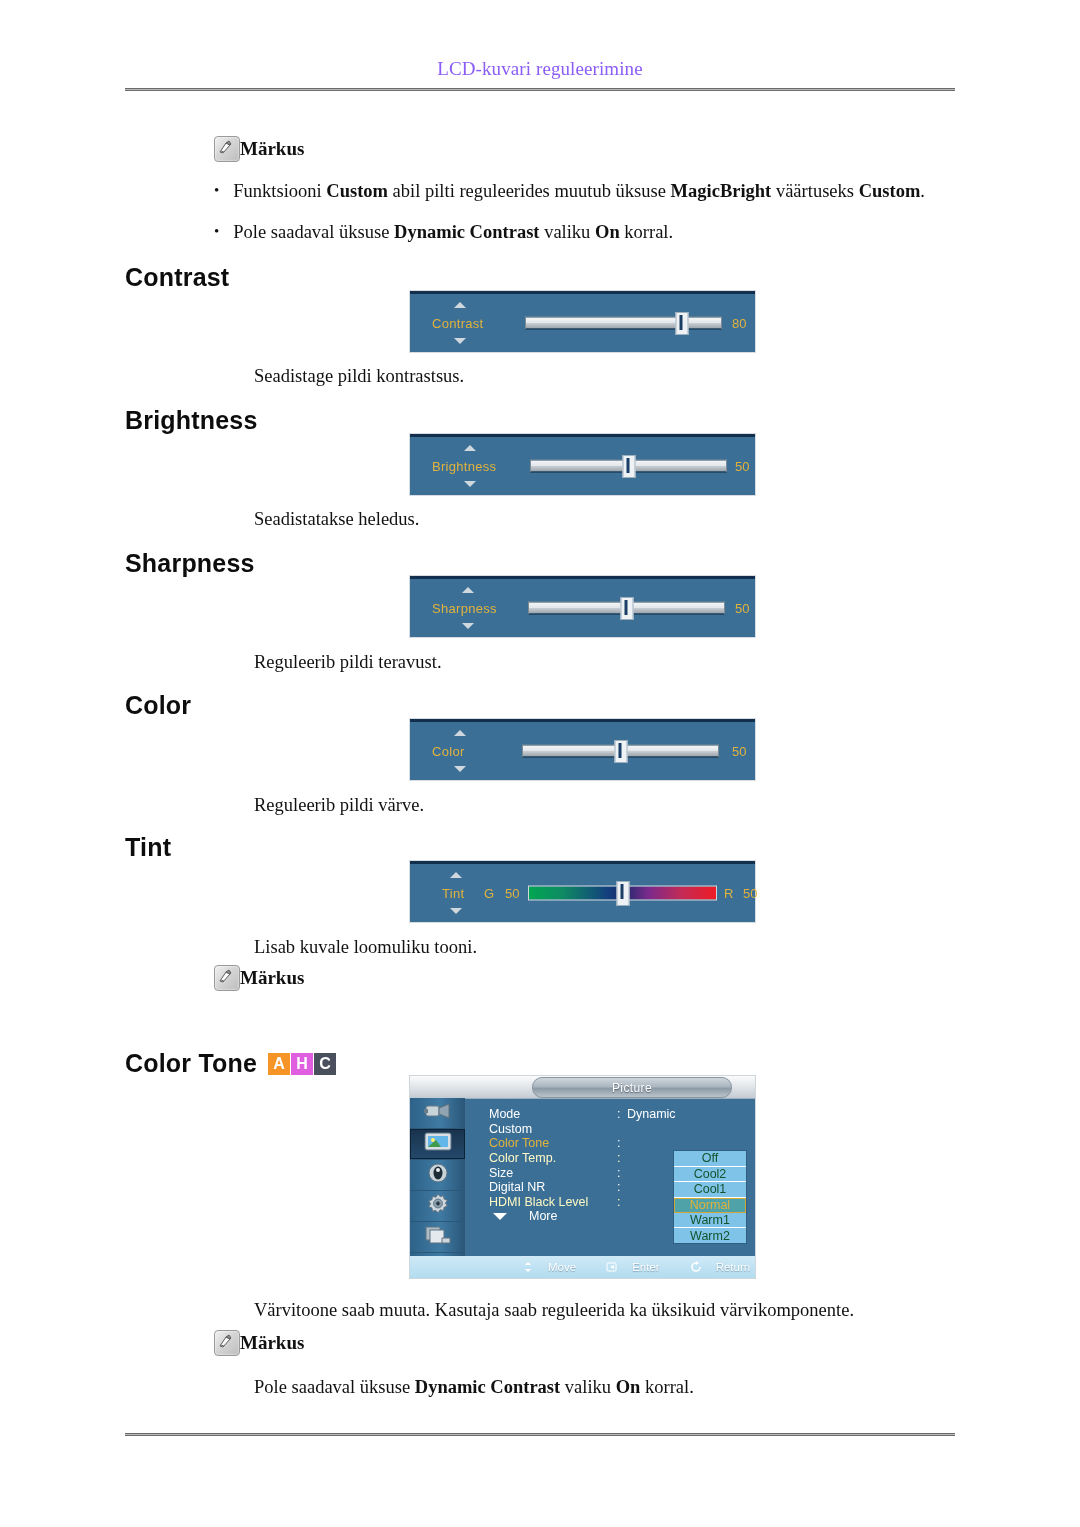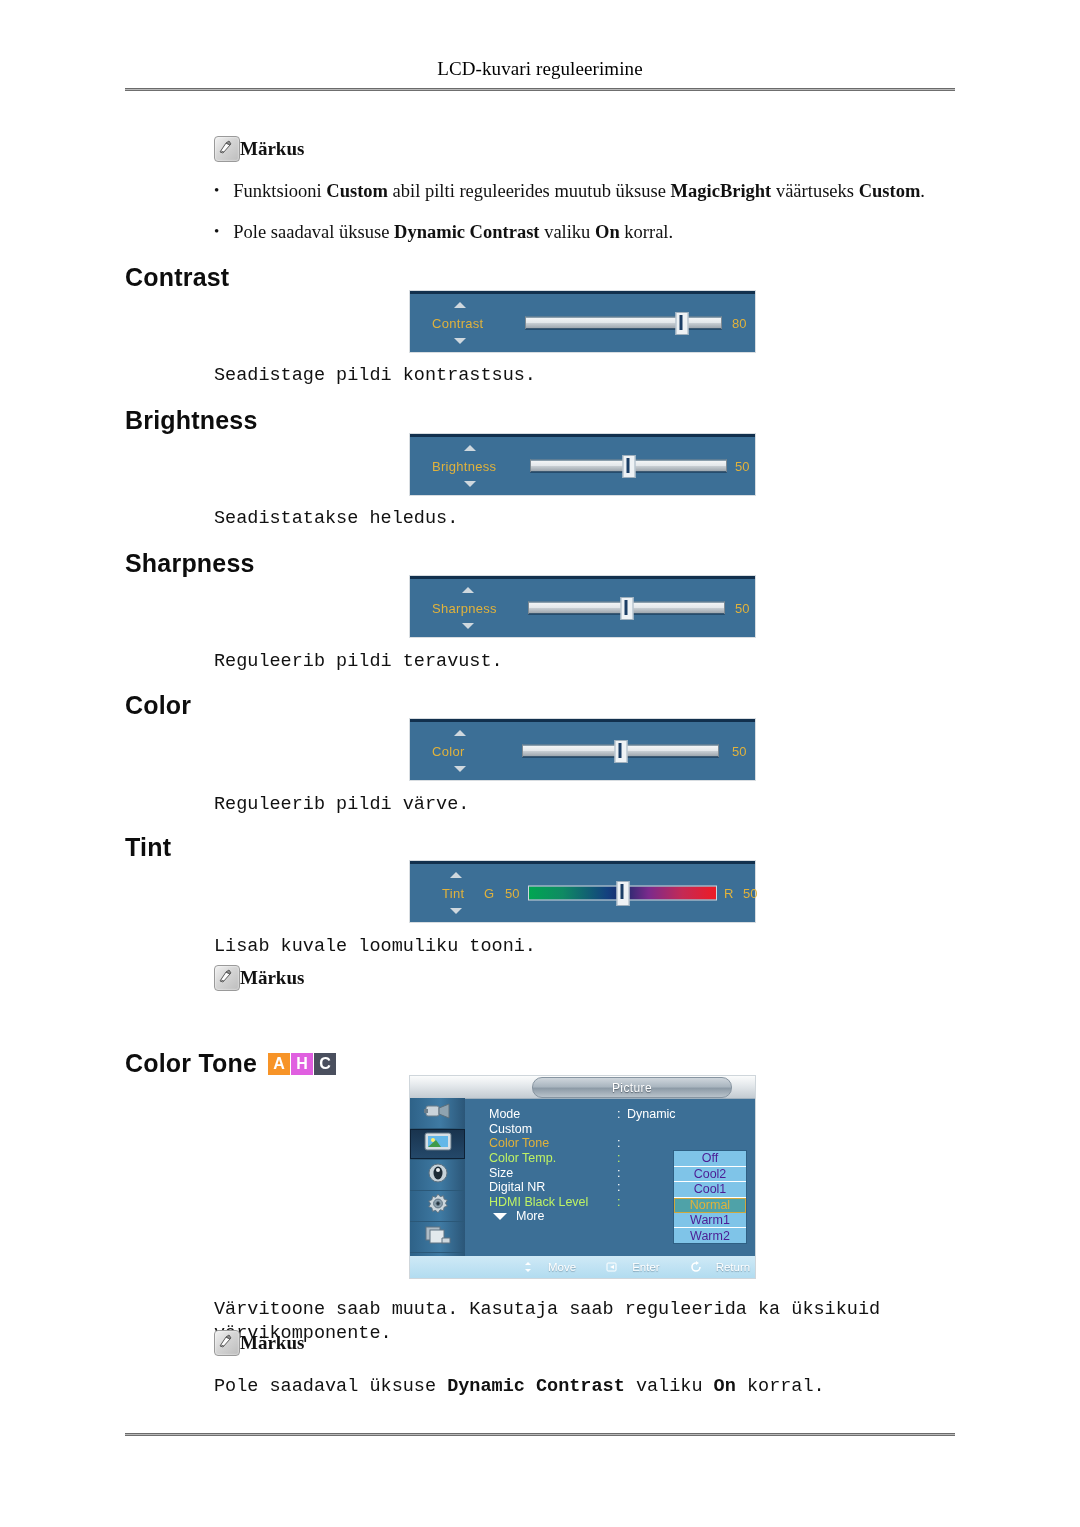--- a/index.html
+++ b/index.html
@@ -6,21 +6,21 @@
   body{
     width:1080px;height:1527px;background:#ffffff;
     font-family:"Liberation Serif",serif;
     position:relative;overflow:hidden;
   }
   .page{position:absolute;inset:0;}
 
   
   .hdr{
     position:absolute;left:0;right:0;top:58px;text-align:center;
-    font-family:"Liberation Serif",serif;font-size:19px;color:#000000;
+    font-family:"Liberation Serif",serif;font-size:19px;color:#8b5cf6;
     letter-spacing:.1px;
   }
   .hdr-rule{
     position:absolute;left:125px;right:125px;top:88px;height:3px;
     background:linear-gradient(to bottom,#6b6b6b 0 1px,#b9b9b9 1px 2px,#6f6f6f 2px 3px);
   }
   .ftr-rule{
     position:absolute;left:125px;right:125px;top:1433px;height:3px;
     background:linear-gradient(to bottom,#6b6b6b 0 1px,#b9b9b9 1px 2px,#6f6f6f 2px 3px);
   }
@@ -38,22 +38,22 @@
   }
 
   
   .bullet{
     position:absolute;display:flex;gap:14px;
     font-family:"Liberation Serif",serif;font-size:18.5px;color:#111;
     line-height:1.25;
   }
   .bullet .dot{font-size:15px;line-height:1.35;}
   .body-txt{
-    position:absolute;font-family:Liberation Mono, monospace;
-    font-size:18.5px;color:#111;line-height:1.3;
+    position:absolute;font-family:Liberation Serif, serif;
+    font-size:18.5px;color:#111;line-height:1.3;margin-left:40px;
   }
   b{font-weight:bold;}
 
   
   .h2{
     position:absolute;left:125px;
     font-family:"Liberation Sans",sans-serif;font-weight:bold;
     font-size:25px;color:#0d0d0d;letter-spacing:.2px;
     display:flex;align-items:center;gap:7px;white-space:nowrap;
   }
@@ -153,34 +153,34 @@
   }
   .menu-rows{
     position:absolute;left:24px;top:9px;
   }
   .m-row{
     height:14.6px;display:flex;align-items:center;
     font-size:12.5px;color:#ffffff;white-space:nowrap;
   }
   .m-row .m-lab{width:128px;}
   .m-row .m-col{width:10px;}
-  .m-row.dim .m-lab,.m-row.dim .m-col{color:#bef264;}
+  .m-row.dim .m-lab,.m-row.dim .m-col{color:#fef9c3;}
   .m-row.hl .m-lab{color:#e0b23c;}
-  .m-more{display:flex;align-items:center;gap:9px;color:#fff;font-size:12.5px;}
+  .m-more{display:flex;align-items:center;gap:22px;color:#fff;font-size:12.5px;}
   .m-more .tri{
     width:0;height:0;border-left:7px solid transparent;border-right:7px solid transparent;
     border-top:7px solid #ffffff;margin-left:4px;
   }
   .dropdown{
     position:absolute;left:208px;top:52px;width:72px;
     border:1px solid #2e5f83;background:#7fc4e8;
   }
   .dd-item{
     height:14.6px;display:flex;align-items:center;justify-content:center;
-    font-size:12.5px;color:#4c1d95;background:#7fc4e8;
+    font-size:12.5px;color:#14532d;background:#7fc4e8;
     border-bottom:1px solid #ffffff;
   }
   .dd-item:last-child{border-bottom:none;}
   .dd-item.sel{
     background:#4fa2a8;color:#e0b23c;border:1px solid #d0a83c;height:13px;
   }
   .osd-footer{
     position:absolute;left:0;right:0;bottom:0;height:22px;
     background:linear-gradient(to bottom,#cfe9f6 0%,#b2dcf0 100%);
     display:flex;align-items:center;gap:30px;padding-left:112px;

